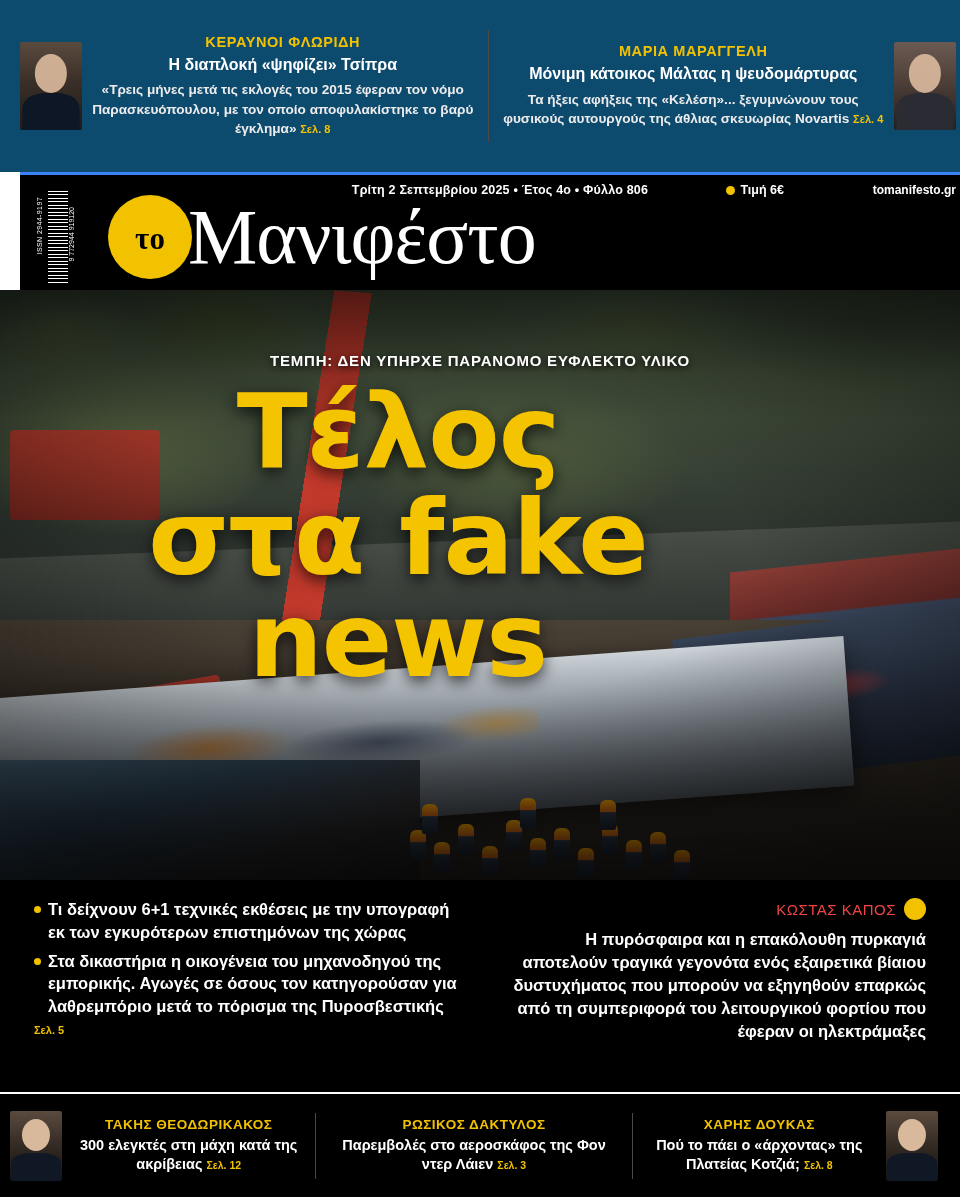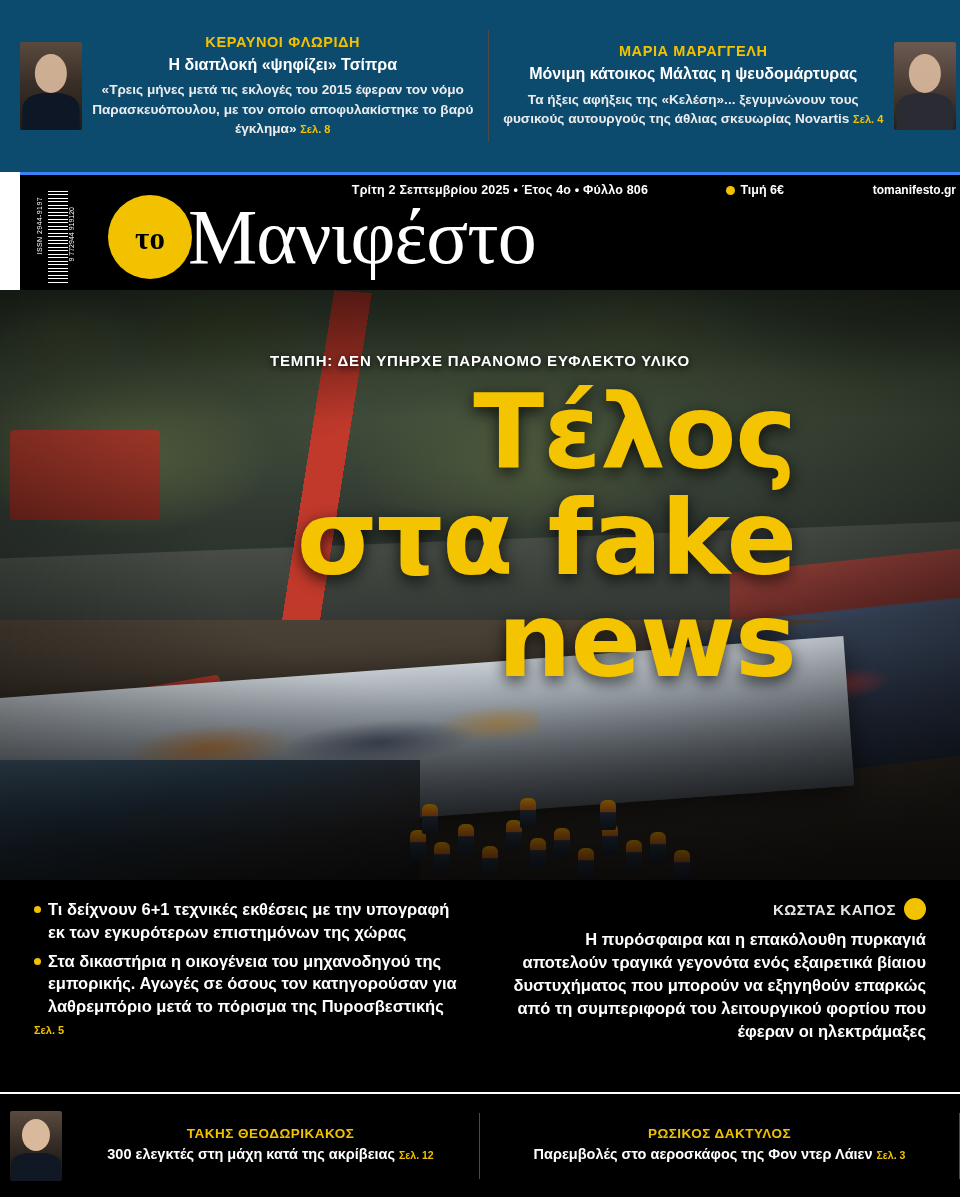--- a/index.html
+++ b/index.html
@@ -293,21 +293,21 @@
     text-align: center;
     color: #ffffff;
     font-size: 15px;
     font-weight: bold;
     letter-spacing: .8px;
     text-shadow: 0 2px 6px rgba(0,0,0,.9);
   }
   .headline {
     position: absolute;
     top: 92px; left: 0; width: 796px;
-    text-align: right;
+    text-align: center;
     color: #f5c400;
     font-family: "DejaVu Sans", sans-serif;
     font-weight: bold;
     font-size: 104px;
     line-height: 0.98;
     letter-spacing: -1px;
     text-shadow: 0 5px 16px rgba(0,0,0,.75);
   }
   .headline .l1 { display: block; font-size: 104px; }
   .headline .l2 { display: block; font-size: 104px; margin-top: 4px; }
@@ -342,21 +342,21 @@
   }
   .author-row {
     display: flex; align-items: center; justify-content: flex-end;
     gap: 8px; margin-bottom: 8px;
   }
   .author-dot {
     width: 22px; height: 22px; border-radius: 50%;
     background: #f2c200;
   }
   .author-name {
-    color: #e5e5e5; font-weight: bold; font-size: 15px; letter-spacing: .5px;
+    color: #ef4444; font-weight: normal; font-size: 15px; letter-spacing: .5px;
   }
   .col-body {
     font-size: 16.5px; line-height: 1.4; font-weight: bold;
   }
 
   
   .bottom-strip {
     position: absolute;
     top: 1092px; left: 0;
     width: 960px; height: 105px;
@@ -511,15 +511,22 @@
       </div>
     </div>
     <div class="bot-divider"></div>
     <div class="bot-col">
       <div class="bot-text">
         <div class="bot-kicker">ΡΩΣΙΚΟΣ ΔΑΚΤΥΛΟΣ</div>
         <div class="bot-head"><span>Παρεμβολές στο αεροσκάφος της Φον ντερ Λάιεν</span> <span class="pg">Σελ. 3</span></div>
       </div>
     </div>
     <div class="bot-divider"></div>
+    <div class="bot-col last">
+      <div class="bot-text">
+        <div class="bot-kicker">ΧΑΡΗΣ ΔΟΥΚΑΣ</div>
+        <div class="bot-head"><span>Πού το πάει ο «άρχοντας» της Πλατείας Κοτζιά;</span> <span class="pg">Σελ. 8</span></div>
+      </div>
+      <div class="bot-portrait"></div>
+    </div>
   </div>
 
 </div>
 
 </body></html>

